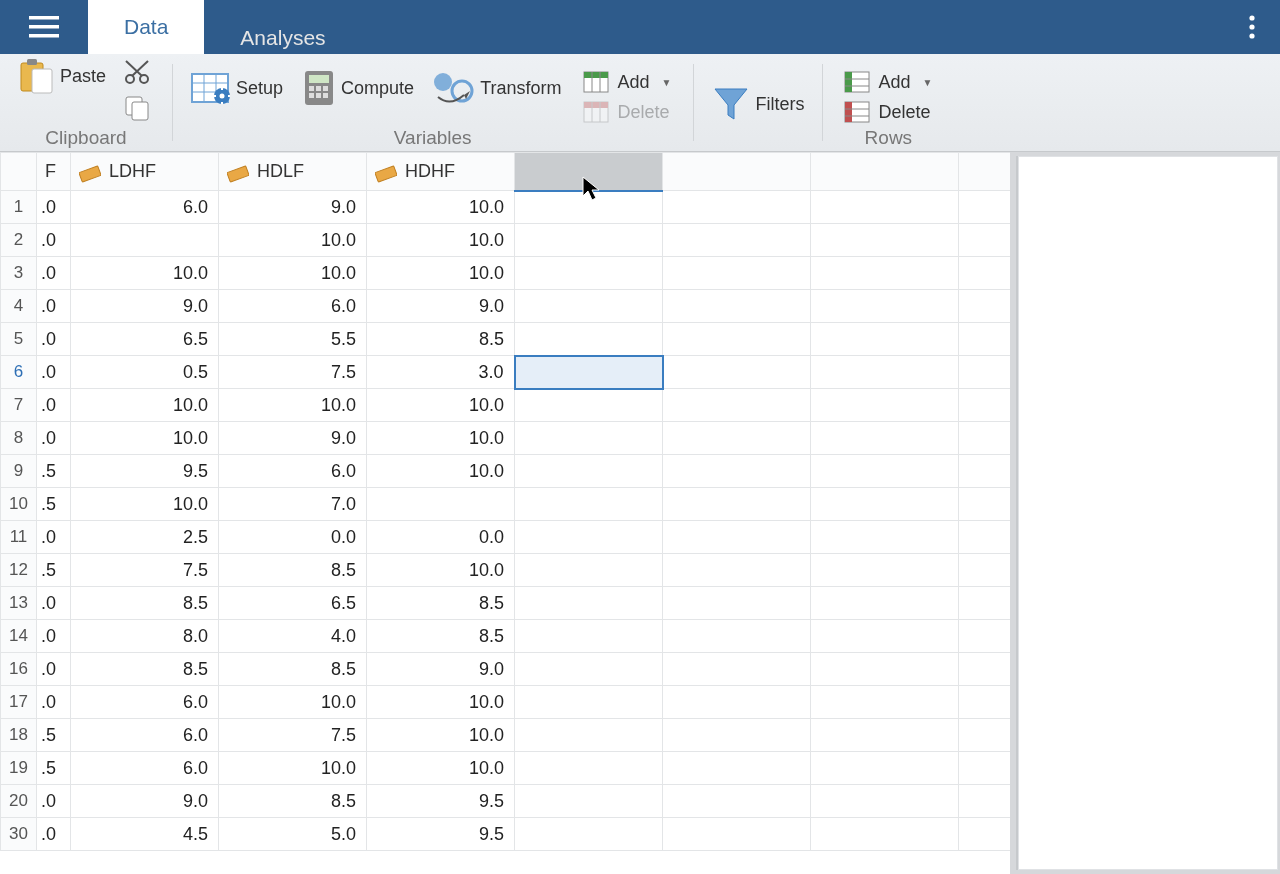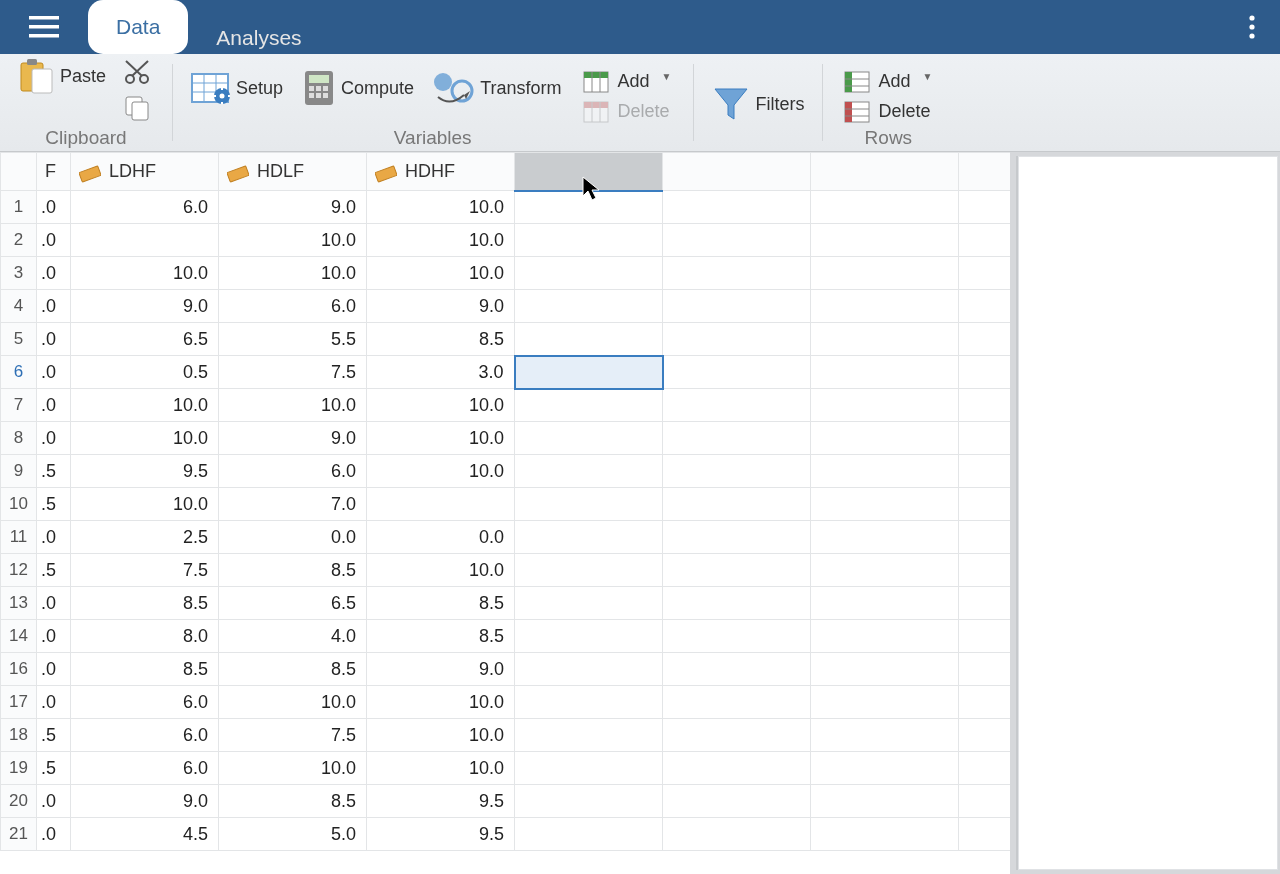--- a/index.html
+++ b/index.html
@@ -3,37 +3,37 @@
 <meta charset="utf-8">
 <style>
   * { box-sizing: border-box; margin: 0; padding: 0; }
   html, body { width: 1280px; height: 874px; overflow: hidden; font-family: -apple-system, BlinkMacSystemFont, "Segoe UI", Arial, sans-serif; background: #e0e0e0; }
   .app { width: 1280px; height: 874px; display: flex; flex-direction: column; background: #fff; }
 
   
   .topbar { height: 54px; background: #2e5b8b; display: flex; align-items: stretch; color: #fff; }
   .hamburger { width: 88px; display: flex; align-items: center; justify-content: center; }
   .hamburger svg { }
-  .tab { padding: 0 28px; display: flex; align-items: center; font-size: 21px; font-weight: 400; cursor: pointer; border-radius: 15px; }
+  .tab { padding: 0 36px; display: flex; align-items: center; font-size: 21px; font-weight: 400; cursor: pointer; }
   .tab.active { background: #fff; color: #3b6fa3; font-weight: 400; }
   .tab:not(.active) { color: #e5e5e5; margin-top: 21px; }
   .topbar-spacer { flex: 1; }
   .kebab { width: 56px; display: flex; align-items: center; justify-content: center; }
 
   
   .ribbon { height: 98px; background: linear-gradient(#eef1f4,#e6e9ec); border-bottom: 1px solid #c6c9cc; display: flex; align-items: stretch; }
   .ribbon-group { display: flex; flex-direction: column; align-items: center; justify-content: flex-end; padding: 6px 18px 2px 18px; position: relative; }
   .ribbon-group + .ribbon-group::before { content:""; position: absolute; left:0; top:10px; bottom:10px; width:1px; background:#d2d5d8; }
   .ribbon-row { display: flex; align-items: flex-start; gap: 18px; }
   .ribbon-btn { display: flex; flex-direction: row; align-items: center; justify-content: center; gap: 4px; color: #333; cursor: pointer; }
   .ribbon-btn .icon-slot { height: 42px; display:flex; align-items:center; justify-content:center; }
   .ribbon-btn-label { font-size: 18px; color: #333; }
   .ribbon-group-label { font-size: 19px; color: #777; margin-top: 2px; }
   .mini-stack { display:flex; flex-direction:column; gap:4px; }
-  .mini-btn { display:flex; align-items:flex-start; gap:8px; padding:2px 4px; cursor:pointer; }
+  .mini-btn { display:flex; align-items:center; gap:8px; padding:2px 4px; cursor:pointer; }
   .mini-btn-label { font-size:18px; color:#333; }
   .mini-btn.disabled .mini-btn-label { color:#a9abad; }
   .chev { font-size:10px; color:#666; margin-left:4px; }
 
   
   .body { flex:1; display:flex; position:relative; background:#d6d8db; }
   .sheet-wrap { flex:0 0 1010px; background:#fff; overflow:hidden; position:relative; }
   table.sheet { border-collapse: collapse; table-layout: fixed; width: 1010px; }
   .sheet th, .sheet td { border: 1px solid #e3e5e7; }
   .sheet thead th { height:38px; background:#fafbfc; font-weight:400; font-size:18px; color:#333; text-align:left; padding:0 8px; position:relative; }
@@ -486,21 +486,21 @@
               <td class="leftfrag">.0</td>
               <td>9.0</td>
               <td>8.5</td>
               <td>9.5</td>
               <td></td>
               <td></td>
               <td></td>
               <td></td>
             </tr>
             <tr>
-              <th class="rownum">21</th>
+              <th class="rownum">30</th>
               <td class="leftfrag">.0</td>
               <td>4.5</td>
               <td>5.0</td>
               <td>9.5</td>
               <td></td>
               <td></td>
               <td></td>
               <td></td>
             </tr>
           </tbody>

